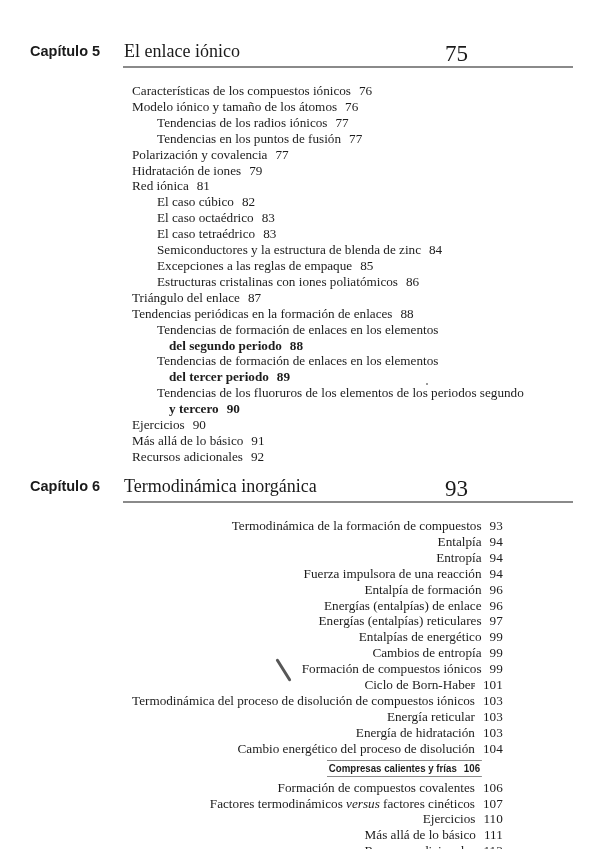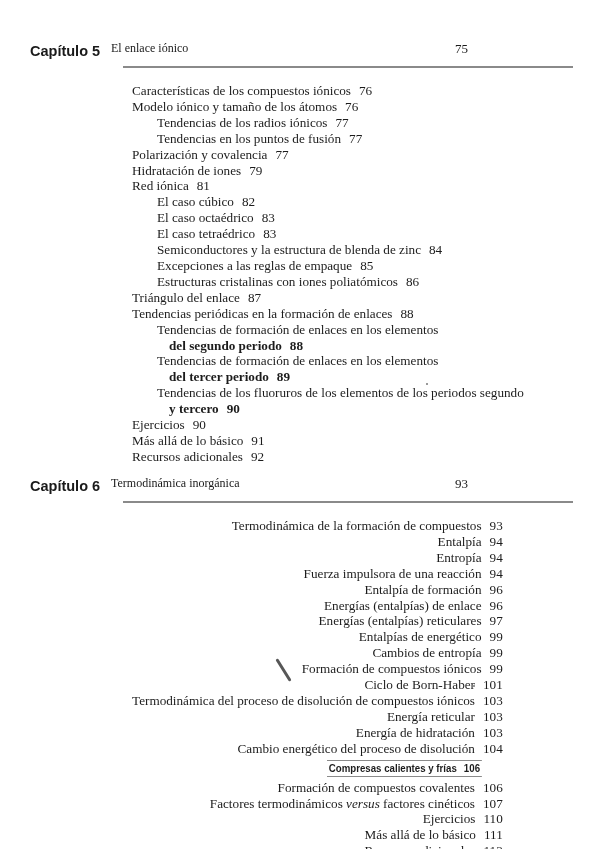--- a/index.html
+++ b/index.html
@@ -2,22 +2,22 @@
 <html><head>
   <meta charset="utf-8">
   <style>
     html, body { margin: 0; padding: 0; background: #ffffff; }
     body { width: 600px; height: 849px; position: relative; overflow: hidden;
            font-family: "Liberation Serif", "DejaVu Serif", serif; color: #1c1c1c; }
     .chapter { position: absolute; left: 0; width: 496px; }
     .ch-head { position: relative; height: 30px; }
     .ch-label { position: absolute; left: 30px; top: 6px; font-family: "Liberation Sans", "DejaVu Sans", sans-serif;
                 font-weight: bold; font-size: 14.5px; color: #1a1a1a; }
-    .ch-title { position: absolute; left: 111px; top: 4px; font-size: 12px; color: #1a1a1a; }
-    .ch-page { position: absolute; right: 28px; top: 4px; font-size: 13px; color: #1a1a1a; }
+    .ch-title { position: absolute; left: 124px; top: 4px; font-size: 18px; color: #1a1a1a; }
+    .ch-page { position: absolute; right: 28px; top: 4px; font-size: 23px; color: #1a1a1a; }
     .ch-rule { position: absolute; left: 123px; width: 450px; top: 29px; height: 2px; background: #8a8a8a; }
     .toc { position: absolute; left: 124px; top: 38px; margin: 8px; padding: 0; list-style: none; font-size: 13.2px; line-height: 15.9px; }
     .toc li { white-space: nowrap; }
     .toc li.l1 { padding-left: 0; }
     .toc li.l2 { padding-left: 25px; }
     .toc li.l3 { padding-left: 37px; font-weight: bold; }
     .toc .pg { margin-left: 8px; }
     .toc li.feature { padding-left: 52px; margin: 3px 0 3px 0; }
     .feature-box { display: inline-block; border-top: 1px solid #8a8a8a; border-bottom: 1px solid #8a8a8a;
                    font-family: "Liberation Sans", "DejaVu Sans", sans-serif; font-weight: bold; font-size: 11px;

